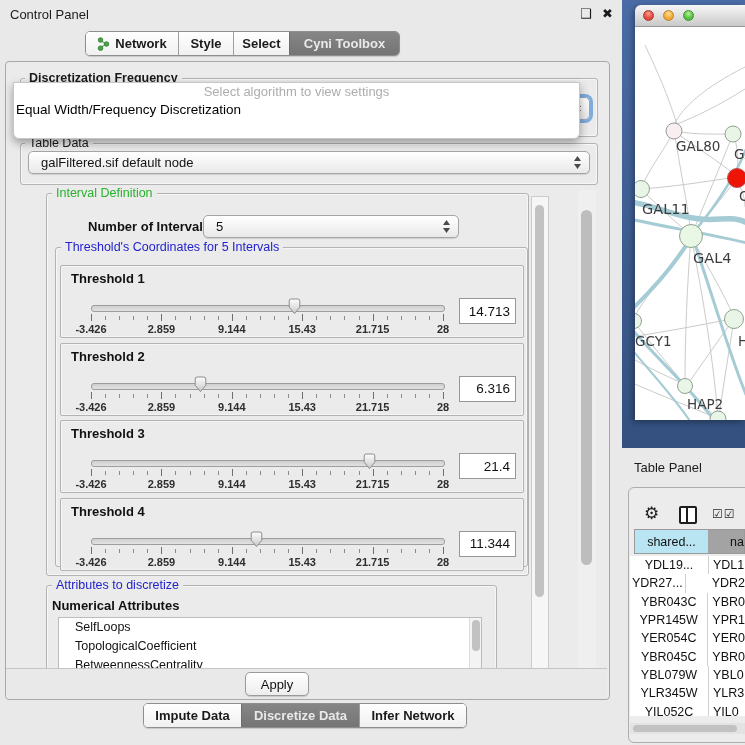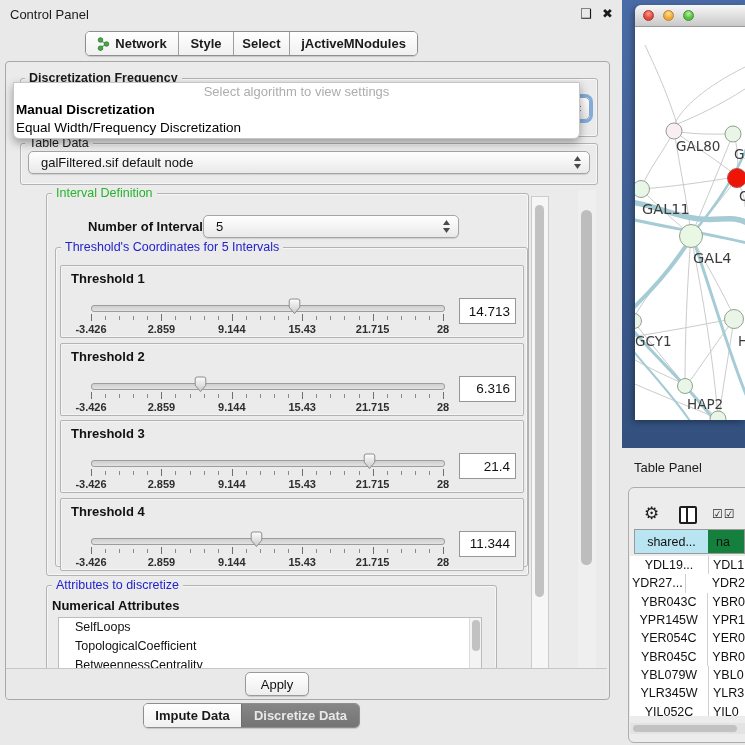--- a/index.html
+++ b/index.html
@@ -100,42 +100,41 @@
         <circle cx="3.5" cy="11.2" r="2.3" fill="#49a549" stroke="#2e7a2e" stroke-width="0.8"></circle>
       </svg>
       <span>Network</span>
     </div>
     <div class="seg sep" style="width:55px;">
       <span>Style</span>
     </div>
     <div class="seg sep" style="width:56px;">
       <span>Select</span>
     </div>
-    <div class="seg sep" style="width:128px;">
-      <span>jActiveMNodules</span>
+    <div class="seg sel" style="width:110px;">
+      <span>Cyni Toolbox</span>
     </div>
   </div>
 
   <div class="abs content-panel"></div>
 
   <div class="groupbox" style="left:20px;top:78px;width:576px;height:57px;"></div>
   <div class="grouptitle" style="left:25px;top:71px;font-weight:700;color:#1a1a1a;">Discretization Frequency</div>
   <div class="combo" style="left:28px;top:97px;width:562px;border:1px solid #8fa8c8;
         box-shadow:0 0 0 3px rgba(110,160,215,.85);">
     <span class="stepper">
       <svg width="9" height="13">
           <path d="M4.5 0 L8 5 L1 5 Z" fill="#4a4a4a"></path>
           <path d="M4.5 13 L1 8 L8 8 Z" fill="#4a4a4a"></path>
         </svg>
     </span>
   </div>
 
   <div class="abs popup">
     <div class="ph">Select algorithm to view settings</div>
-    <div class="opt bold">Manual Discretization</div>
     <div class="opt">Equal Width/Frequency Discretization</div>
   </div>
 
   <div class="groupbox" style="left:20px;top:143px;width:576px;height:40px;"></div>
   <div class="grouptitle" style="left:25px;top:136px;color:#1a1a1a;">Table Data</div>
   <div class="combo" style="left:28px;top:151px;width:562px;">
     <span>galFiltered.sif default node</span>
     <span class="stepper">
       <svg width="9" height="13">
           <path d="M4.5 0 L8 5 L1 5 Z" fill="#4a4a4a"></path>
@@ -363,20 +362,23 @@
 
   <div class="abs" style="left:6px;top:668px;width:601px;height:30px;background:#e9e9e9;border-top:1px solid #c6c6c6;border-radius:0 0 4px 4px;"></div>
   <div class="push-btn" style="left:245px;top:672px;width:62px;height:22px;">Apply</div>
 
   <div class="abs segbar" style="left:143px;top:703px;">
     <div class="seg" style="width:97px;">
       <span>Impute Data</span>
     </div>
     <div class="seg sel" style="width:118px;">
       <span>Discretize Data</span>
+    </div>
+    <div class="seg sep" style="width:107px;">
+      <span>Infer Network</span>
     </div>
   </div>
 
   <div class="abs desktop"></div>
   <div class="abs macwin">
     <div class="mac-titlebar">
       <div class="light" style="left:8px;background:radial-gradient(circle at 50% 30%,#ff9a8e,#e2463d 60%);border:1px solid #a33c32;"></div>
       <div class="light" style="left:28px;background:radial-gradient(circle at 50% 30%,#ffe09a,#f0a832 60%);border:1px solid #bb832a;"></div>
       <div class="light" style="left:48px;background:radial-gradient(circle at 50% 30%,#b8f0a0,#55bd3f 60%);border:1px solid #3f9430;"></div>
     </div>
@@ -442,21 +444,21 @@
     </div>
   </div>
 
   <div class="abs tp-title">Table Panel</div>
   <div class="abs tp-panel"></div>
   <div class="abs" style="left:644px;top:503px;font-size:17px;color:#1d1d1d;">⚙</div>
   <div class="split-icon" style="left:679px;top:506px;"></div>
   <div class="abs" style="left:712px;top:507px;font-size:12px;color:#2a2a2a;letter-spacing:1px;">☑☑</div>
 
   <div class="tp-header-cell" style="left:634px;width:75px;background:#b9e4f1;justify-content:center;">shared...</div>
-  <div class="tp-header-cell" style="left:708px;width:37px;background:#15803d;justify-content:flex-end;padding-right:14px;border-left:none;">na</div>
+  <div class="tp-header-cell" style="left:708px;width:37px;background:#a3a3a3;justify-content:flex-end;padding-right:0;border-left:none;">na</div>
 
   <div class="abs" id="table-rows" style="left:630px;top:556px;width:115px;height:160px;background:#fff;overflow:hidden;">
       <div class="t-row">
         <div class="t-c1">YDL19...</div>
         <div class="t-c2" style="border-left: 1px solid rgb(208, 208, 208); height: 100%; display: flex; align-items: center;">YDL1</div>
       </div>
       <div class="t-row">
         <div class="t-c1">YDR27...</div>
         <div class="t-c2" style="border-left: 1px solid rgb(208, 208, 208); height: 100%; display: flex; align-items: center; padding-left: 26px;">YDR2</div>
       </div>

